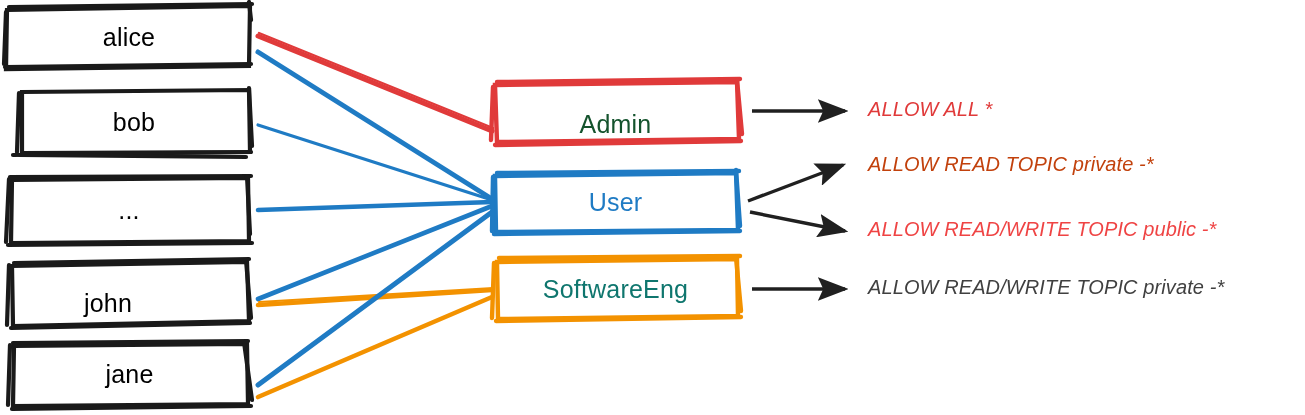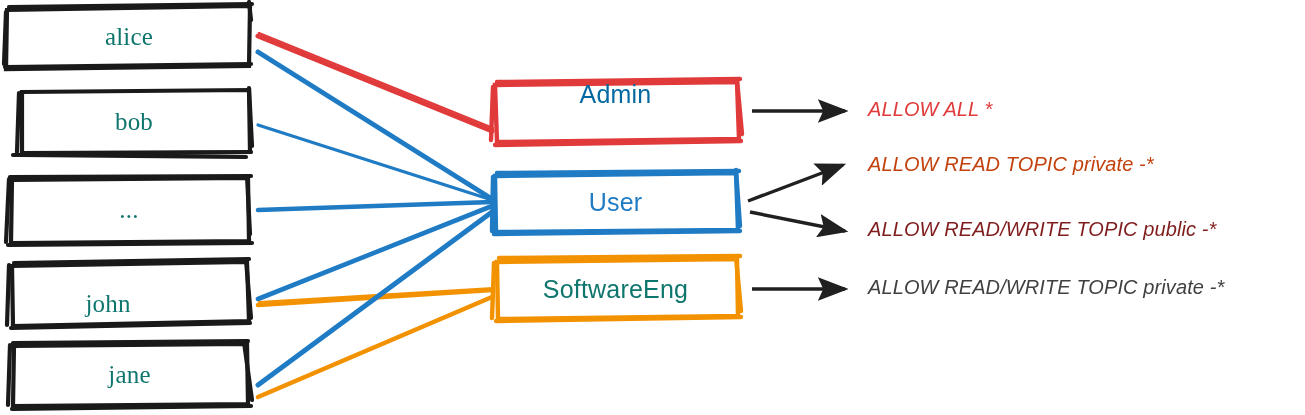--- a/index.html
+++ b/index.html
@@ -28,22 +28,21 @@
     position: absolute;
     display: flex;
     align-items: center;
     justify-content: center;
     font-size: 25px;
     letter-spacing: 0.2px;
     white-space: nowrap;
     pointer-events: none;
   }
   .user-label {
-    color: #0f766e;
-    font-family: Liberation Serif, serif;
+    color: #000000;
   }
   .perm-label {
     position: absolute;
     font-size: 20px;
     white-space: nowrap;
     letter-spacing: 0.1px;
     font-style: italic;
   }
 </style>
 </head>
@@ -156,22 +155,22 @@
       <path d="M752,289 L845,289" stroke="#202020" stroke-width="3.4" fill="none" marker-end="url(#arrowhead)"></path>
     </g>
   </svg>
 
   <div class="node-label user-label" style="left:6px; top:6px; width:246px; height:62px;">alice</div>
   <div class="node-label user-label" style="left:16px; top:91px; width:236px; height:62px;">bob</div>
   <div class="node-label user-label" style="left:8px; top:178px; width:242px; height:64px;">...</div>
   <div class="node-label user-label" style="left:10px; top:272px; width:196px; height:63px;">john</div>
   <div class="node-label user-label" style="left:10px; top:344px; width:239px; height:61px;">jane</div>
 
-  <div class="node-label" style="left:492px; top:64px; width:247px; height:60px; color:#0369a1;">Admin</div>
+  <div class="node-label" style="left:492px; top:94px; width:247px; height:60px; color:#14532d;">Admin</div>
   <div class="node-label" style="left:492px; top:172px; width:247px; height:60px; color:#1F7BC4;">User</div>
   <div class="node-label" style="left:492px; top:259px; width:247px; height:60px; color:#0f766e;">SoftwareEng</div>
 
   <div class="perm-label" style="left:868px; top:98px; color:#E03A3A;">ALLOW ALL *</div>
   <div class="perm-label" style="left:868px; top:153px; color:#c2410c;">ALLOW READ TOPIC private -*</div>
-  <div class="perm-label" style="left:868px; top:218px; color:#7f1d1d;">ALLOW READ/WRITE TOPIC public -*</div>
+  <div class="perm-label" style="left:868px; top:218px; color:#ef4444;">ALLOW READ/WRITE TOPIC public -*</div>
   <div class="perm-label" style="left:868px; top:276px; color:#404040;">ALLOW READ/WRITE TOPIC private -*</div>
 
 </div>
 
 </body></html>

